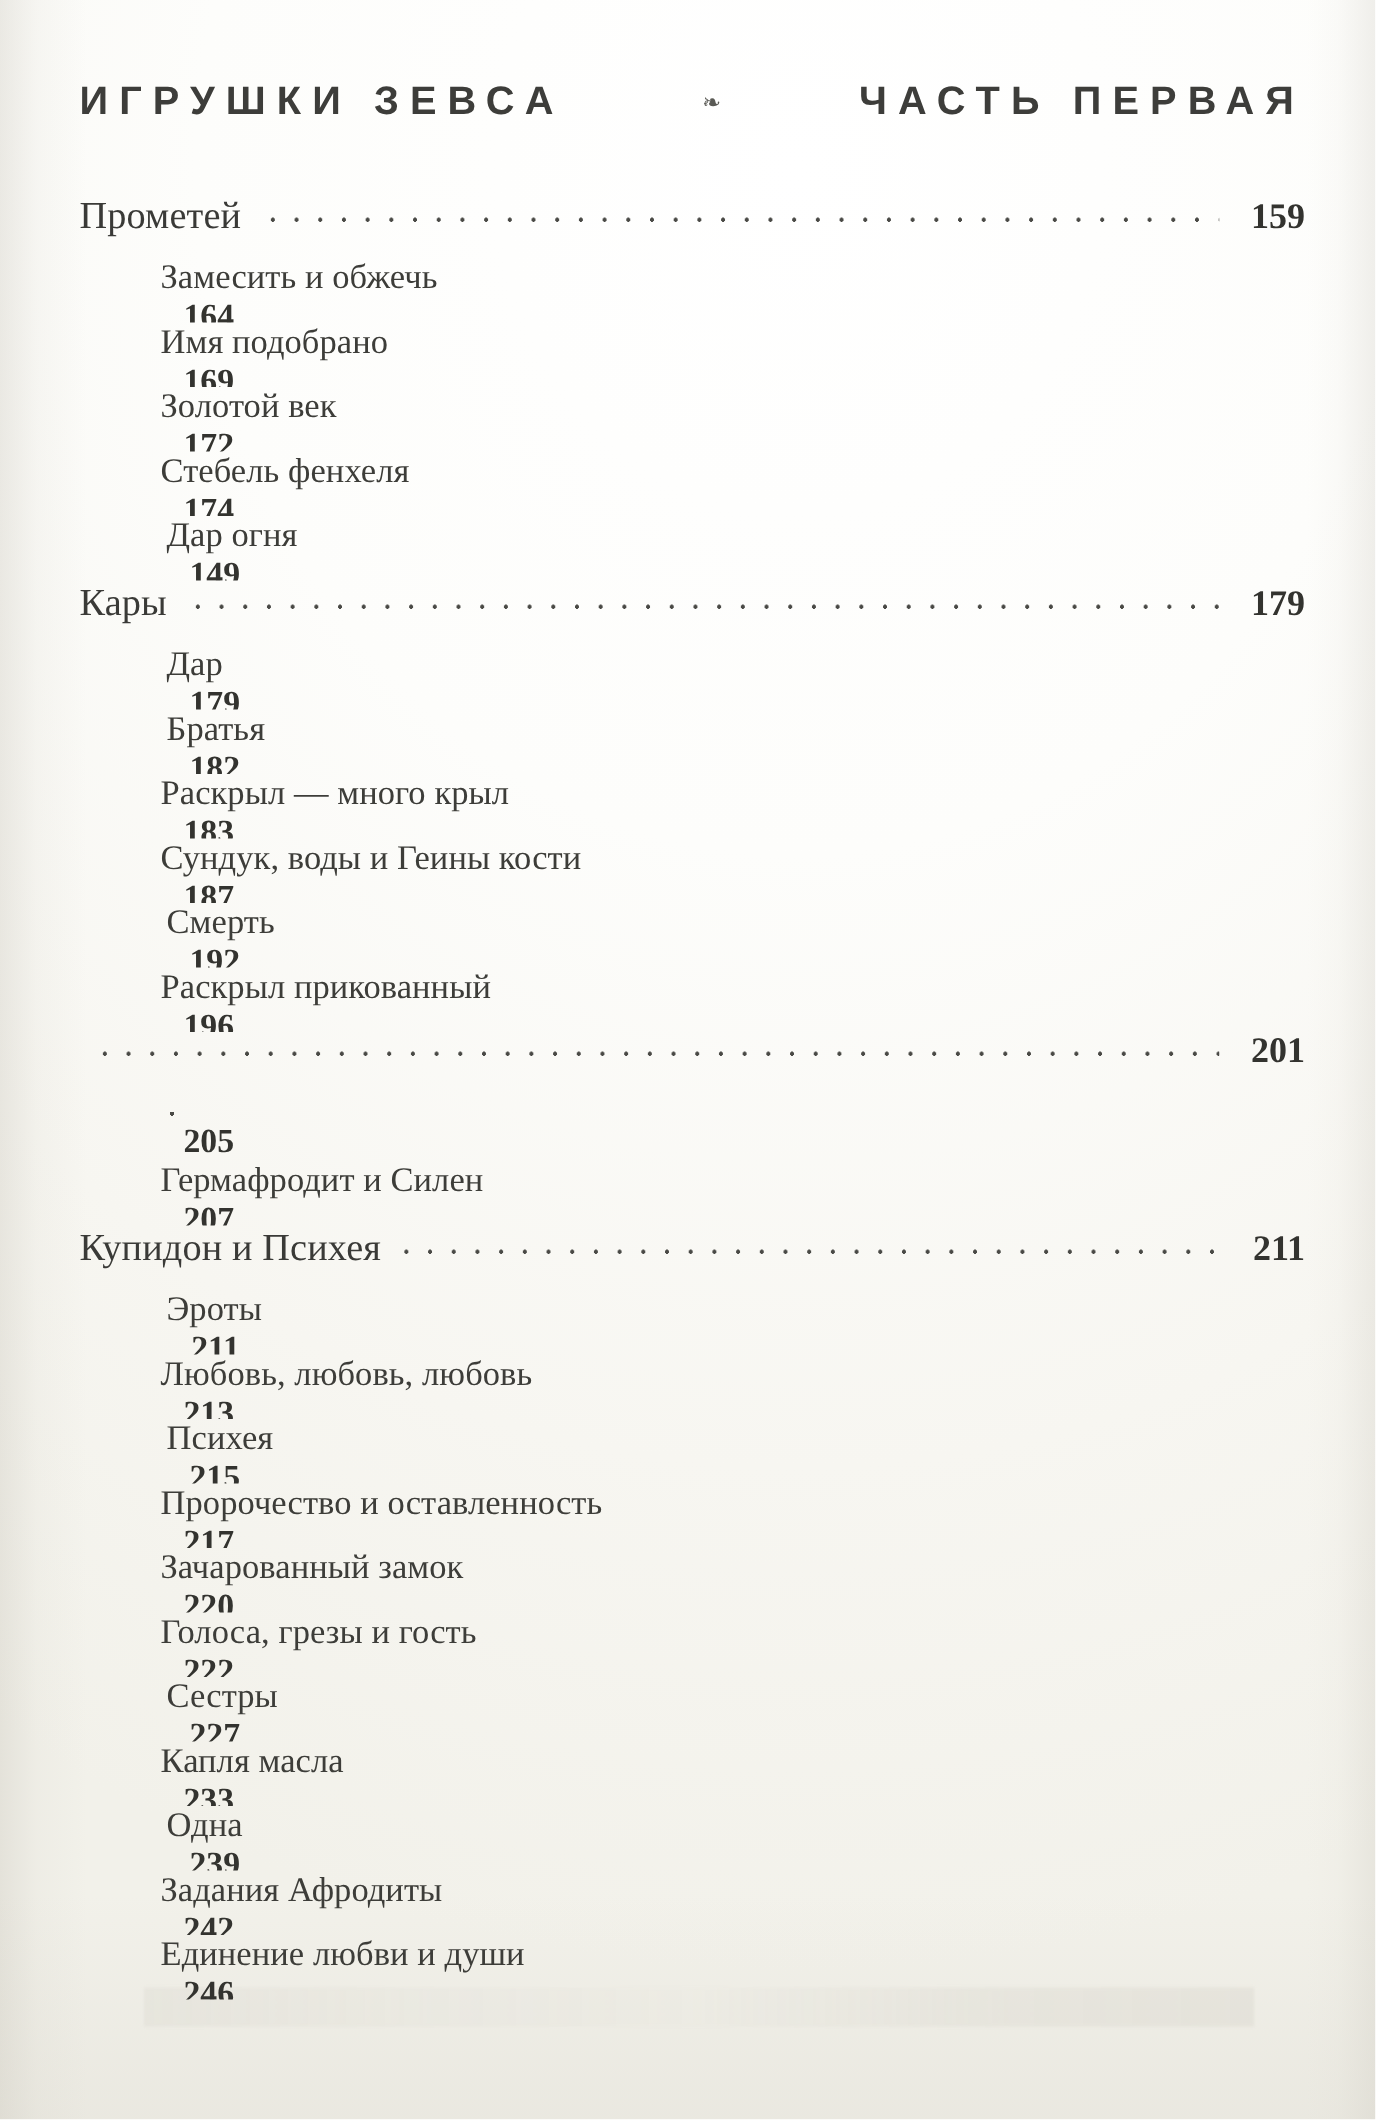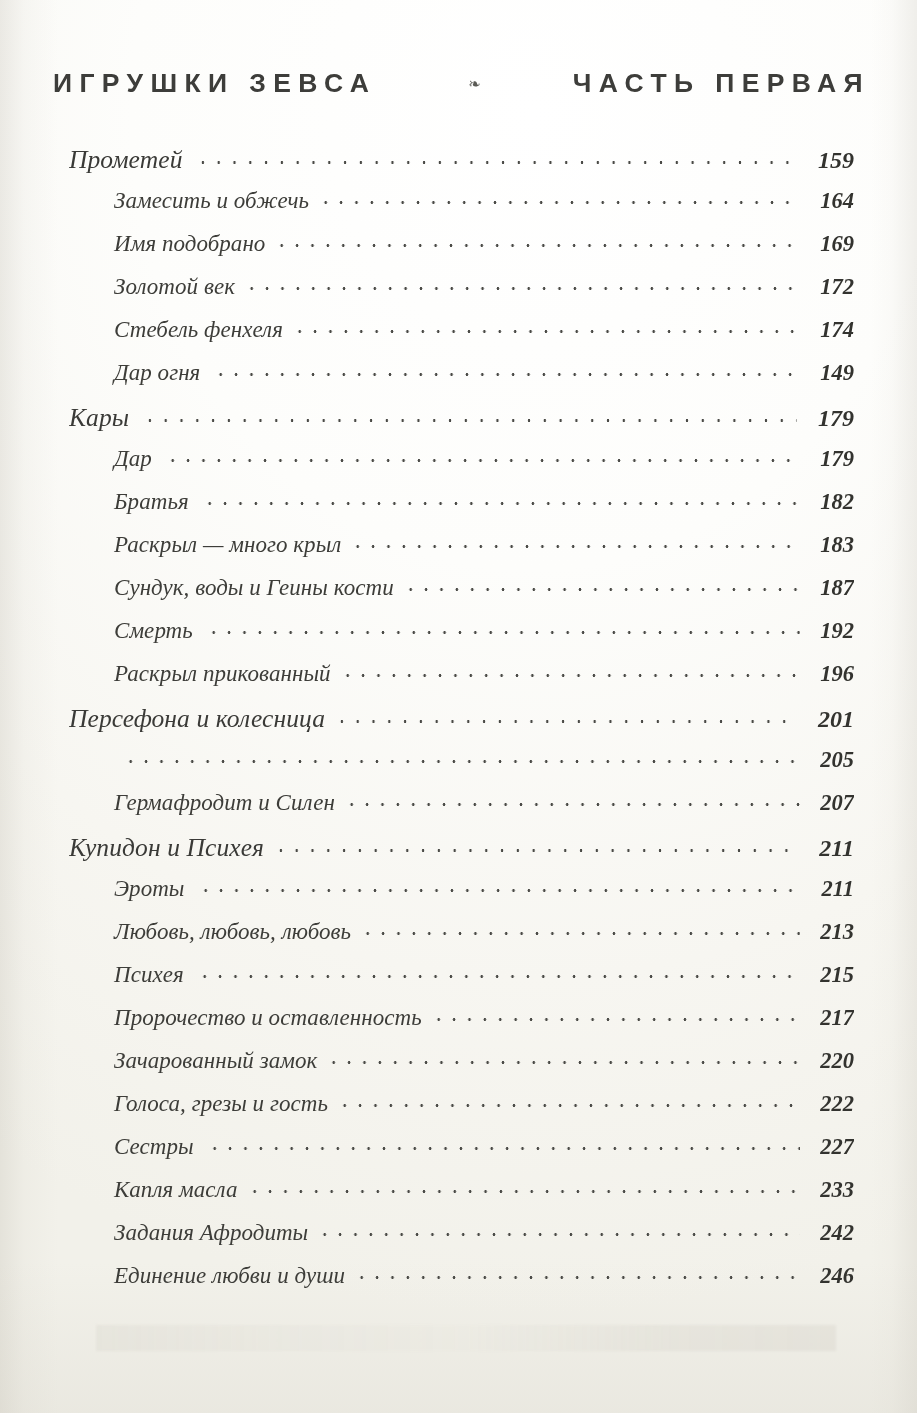--- a/index.html
+++ b/index.html
@@ -63,21 +63,21 @@
     position: relative;
     z-index: 2;
     padding: 0 47px 0 53px;
   }
 
   
   .running-head {
     display: flex;
     align-items: baseline;
     justify-content: space-between;
-    padding-top: 68px;
+    padding-top: 52px;
     padding-right: 0;
     margin-bottom: 46px;
     white-space: nowrap;
   }
   .running-head .rh-text {
     font-family: "Liberation Sans", "DejaVu Sans", sans-serif;
     font-weight: 700;
     font-size: 26.5px;
     letter-spacing: 7.4px;
     color: #3d3d3a;
@@ -87,23 +87,22 @@
     font-size: 15px;
     color: #5a5a55;
     padding: 0 4px;
     position: relative;
     top: -3px;
   }
 
   
   .toc {
     list-style: none;
-    margin: 16px;
+    margin: 0;
     padding: 0;
-    font-style: italic;
   }
 
   .toc-entry {
     display: flex;
     align-items: baseline;
     height: 43px;
     white-space: nowrap;
     overflow: hidden;
   }
 
@@ -153,20 +152,21 @@
     font-size: 24px;
     min-width: 52px;
   }
   .level-1 .toc-leader::after {
     background-size: 15.8px 3px;
   }
 
   
   .level-2 {
     padding-left: 45px;
+    flex-direction: column;
   }
   .level-2 .toc-title {
     font-size: 23px;
     letter-spacing: 0.05px;
     color: #3d3d39;
   }
   .level-2 .toc-page {
     font-size: 22.5px;
     min-width: 49px;
   }
@@ -252,21 +252,20 @@
           <span class="toc-title">Смерть</span>
           <span class="toc-leader"></span>
           <span class="toc-page">192</span>
         </li>
         <li class="toc-entry level-2">
           <span class="toc-title">Раскрыл прикованный</span>
           <span class="toc-leader"></span>
           <span class="toc-page">196</span>
         </li>
         <li class="toc-entry level-1">
-          <span class="toc-title">Персефона и колесница</span>
           <span class="toc-leader"></span>
           <span class="toc-page">201</span>
         </li>
         <li class="toc-entry level-2">
           <span class="toc-leader"></span>
           <span class="toc-page">205</span>
         </li>
         <li class="toc-entry level-2">
           <span class="toc-title">Гермафродит и Силен</span>
           <span class="toc-leader"></span>
@@ -310,20 +309,25 @@
         <li class="toc-entry level-2 tight">
           <span class="toc-title">Сестры</span>
           <span class="toc-leader"></span>
           <span class="toc-page">227</span>
         </li>
         <li class="toc-entry level-2">
           <span class="toc-title">Капля масла</span>
           <span class="toc-leader"></span>
           <span class="toc-page">233</span>
         </li>
+        <li class="toc-entry level-2 tight">
+          <span class="toc-title">Одна</span>
+          <span class="toc-leader"></span>
+          <span class="toc-page">239</span>
+        </li>
         <li class="toc-entry level-2">
           <span class="toc-title">Задания Афродиты</span>
           <span class="toc-leader"></span>
           <span class="toc-page">242</span>
         </li>
         <li class="toc-entry level-2">
           <span class="toc-title">Единение любви и души</span>
           <span class="toc-leader"></span>
           <span class="toc-page">246</span>
         </li>

